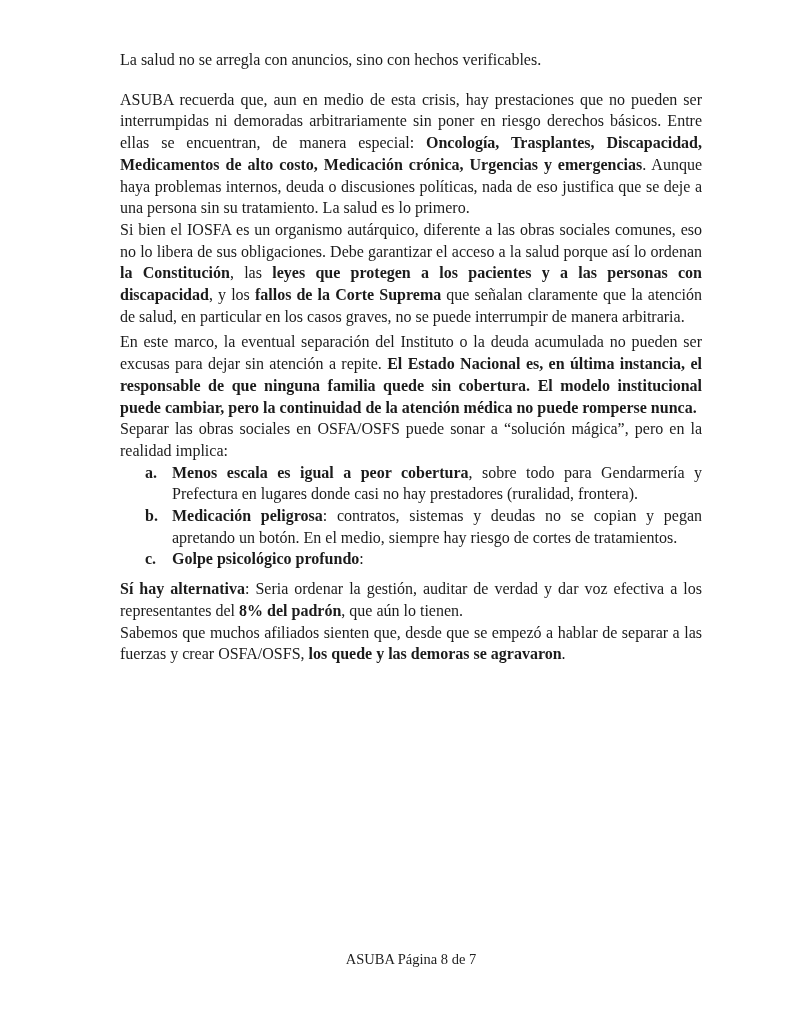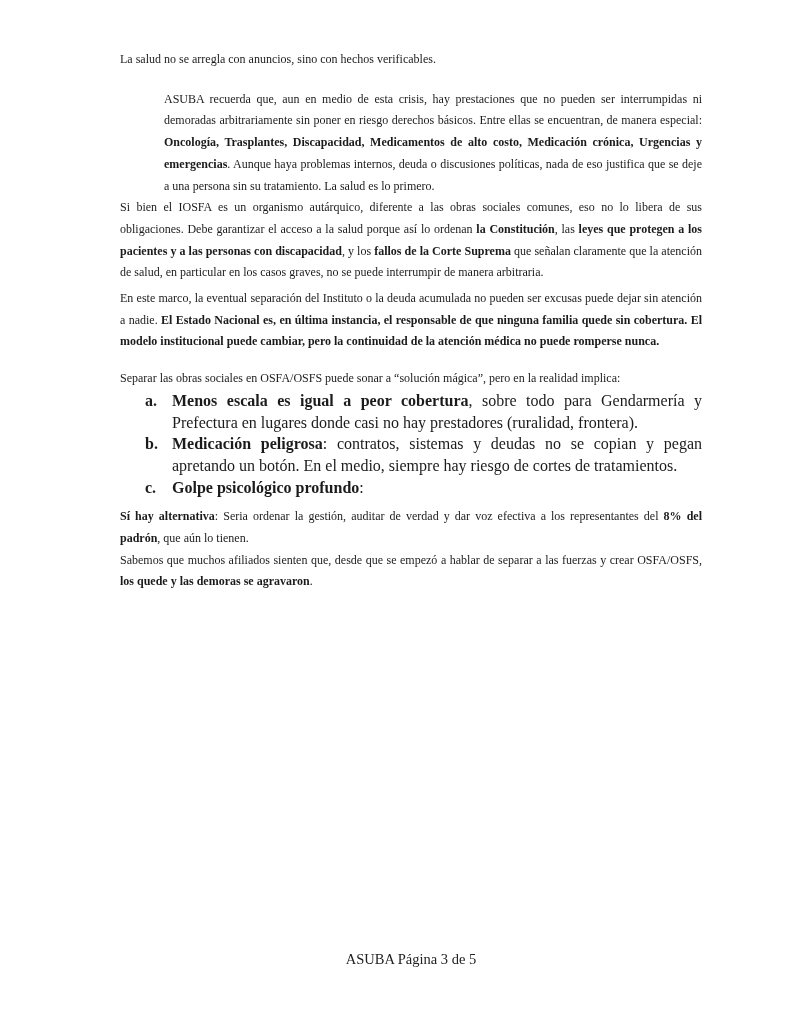--- a/index.html
+++ b/index.html
@@ -13,26 +13,26 @@
     color: #1b1b1b;
   }
   .col {
     position: absolute;
     left: 120px;
     top: 49px;
     width: 582px;
   }
   .para {
     margin: 0;
-    font-size: 12px;
+    font-size: 16px;
     line-height: 21.7px;
     text-align: justify;
   }
-  .gap-lg { margin-top: 18px; margin-left: 44px; }
-  .gap-md { margin-top: 15px; }
+  .gap-lg { margin-top: 18px; }
+  .gap-md { }
   .gap-sm { margin-top: 8px; }
   .gap-xs { margin-top: 4px; }
   b { font-weight: bold; }
   .list { margin: 0; padding: 0; list-style: none; }
   .list-item {
     position: relative;
     margin: 0;
     padding-left: 52px;
     font-size: 16px;
     line-height: 21.7px;
@@ -59,32 +59,32 @@
 
 <div class="page">
   <div class="col">
 
     <p class="para"><span>La salud no se arregla con anuncios, sino con hechos verificables.</span></p>
 
     <p class="para gap-lg"><span>ASUBA recuerda que, aun en medio de esta crisis, hay prestaciones que no pueden ser interrumpidas ni demoradas arbitrariamente sin poner en riesgo derechos básicos. Entre ellas se encuentran, de manera especial: </span><b>Oncología, Trasplantes, Discapacidad, Medicamentos de alto costo, Medicación crónica, Urgencias y emergencias</b><span>. Aunque haya problemas internos, deuda o discusiones políticas, nada de eso justifica que se deje a una persona sin su tratamiento. La salud es lo primero.</span></p>
 
     <p class="para"><span>Si bien el IOSFA es un organismo autárquico, diferente a las obras sociales comunes, eso no lo libera de sus obligaciones. Debe garantizar el acceso a la salud porque así lo ordenan </span><b>la Constitución</b><span>, las </span><b>leyes que protegen a los pacientes y a las personas con discapacidad</b><span>, y los </span><b>fallos de la Corte Suprema</b><span> que señalan claramente que la atención de salud, en particular en los casos graves, no se puede interrumpir de manera arbitraria.</span></p>
 
-    <p class="para gap-xs"><span>En este marco, la eventual separación del Instituto o la deuda acumulada no pueden ser excusas puede dejar sin atención a nadie. </span><b>El Estado Nacional es, en última instancia, el responsable de que ninguna familia quede sin cobertura. El modelo institucional puede cambiar, pero la continuidad de la atención médica no puede romperse nunca.</b></p>
+    <p class="para gap-xs"><span>En este marco, la eventual separación del Instituto o la deuda acumulada no pueden ser excusas para dejar sin atención a repite. </span><b>El Estado Nacional es, en última instancia, el responsable de que ninguna familia quede sin cobertura. El modelo institucional puede cambiar, pero la continuidad de la atención médica no puede romperse nunca.</b></p>
 
     <p class="para gap-md"><span>Separar las obras sociales en OSFA/OSFS puede sonar a “solución mágica”, pero en la realidad implica:</span></p>
 
     <ol class="list">
       <li class="list-item gap-sm"><span class="list-marker">a.</span><b>Menos escala es igual a peor cobertura</b><span>, sobre todo para Gendarmería y Prefectura en lugares donde casi no hay prestadores (ruralidad, frontera).</span></li>
       <li class="list-item gap-sm"><span class="list-marker">b.</span><b>Medicación peligrosa</b><span>: contratos, sistemas y deudas no se copian y pegan apretando un botón. En el medio, siempre hay riesgo de cortes de tratamientos.</span></li>
       <li class="list-item gap-sm"><span class="list-marker">c.</span><b>Golpe psicológico profundo</b><span>:</span><br></li>
     </ol>
 
 
     <p class="para gap-sm"><b>Sí hay alternativa</b><span>: Seria ordenar la gestión, auditar de verdad y dar voz efectiva a los representantes del </span><b>8% del padrón</b><span>, que aún lo tienen.</span></p>
 
     <p class="para"><span>Sabemos que muchos afiliados sienten que, desde que se empezó a hablar de separar a las fuerzas y crear OSFA/OSFS, </span><b>los quede y las demoras se agravaron</b><span>.</span></p>
 
 
   </div>
 
-  <div class="footer">ASUBA Página 3 de 5</div>
+  <div class="footer">ASUBA Página 8 de 7</div>
 </div>
 
 </body></html>

